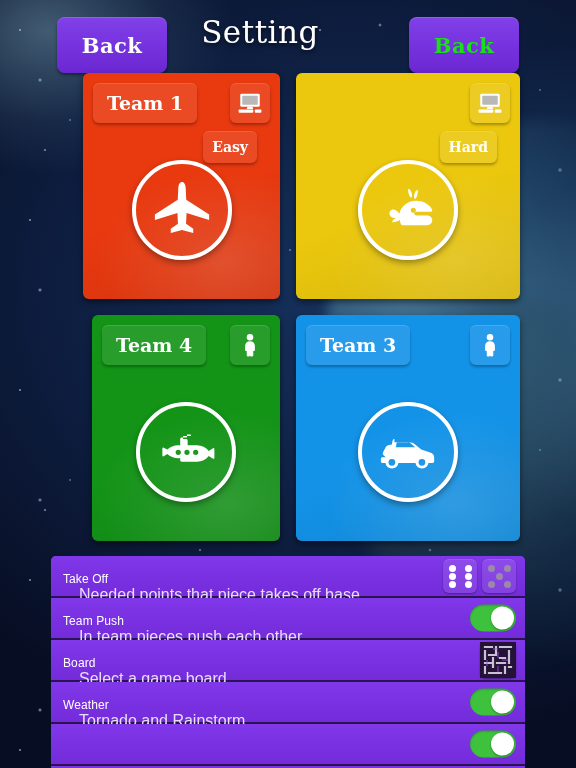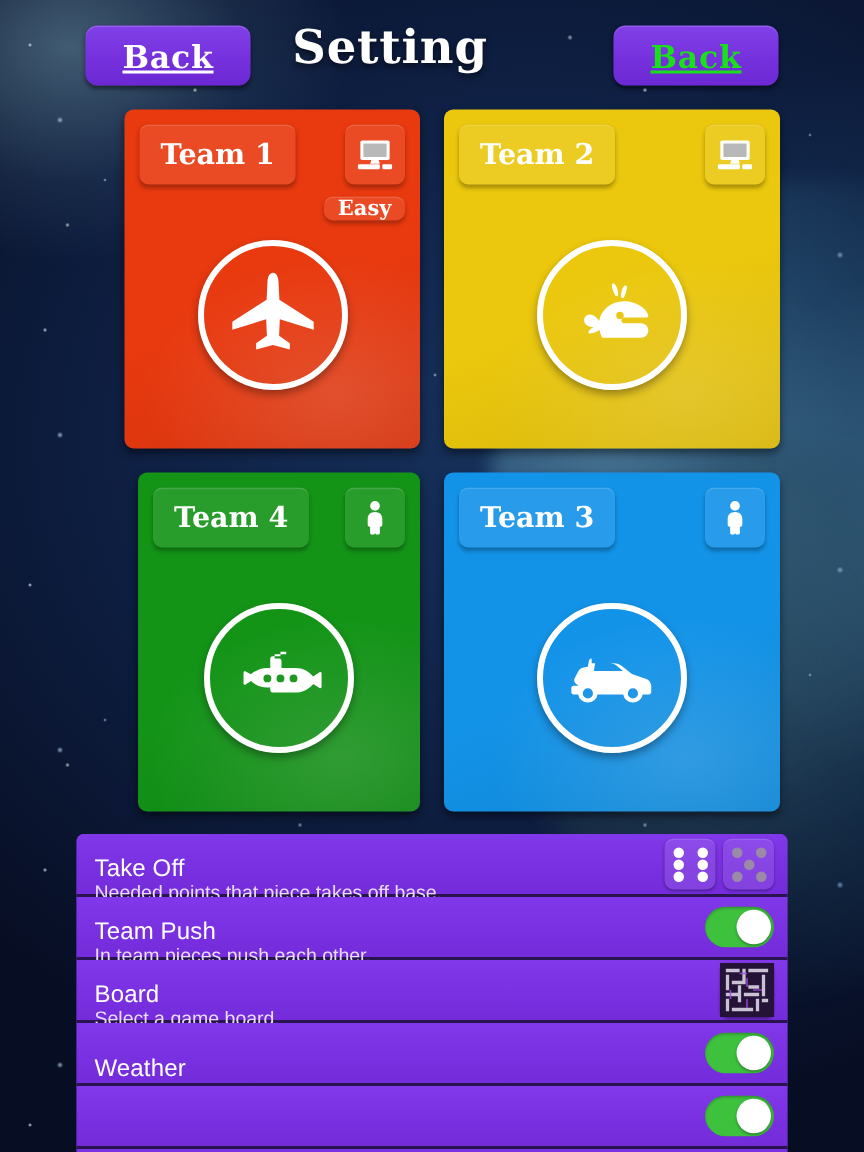--- a/index.html
+++ b/index.html
@@ -73,39 +73,38 @@
     opacity: 0.75;
   }
 
   
   #header {
     position: absolute; left: 0; top: 0;
     width: 576px; height: 68px;
   }
   .navbtn {
     position: absolute; top: 17px;
-    width: 110px; height: 40px;
+    width: 110px; height: 56px;
     border: none; border-radius: 8px;
     background: linear-gradient(180deg, #8140e8 0%, #7531dd 55%, #6b28d2 100%);
     box-shadow: 0 2px 3px rgba(0,0,0,0.45), inset 0 1px 0 rgba(255,255,255,0.16);
     cursor: pointer;
     font-family: "DejaVu Serif", serif;
     font-weight: bold;
     font-size: 21px;
     letter-spacing: 0.5px;
-    text-decoration: underline;
   }
   #back-button  { left: 57px;  color: #ffffff; }
   #start-button { left: 409px; color: #19e019; }
 
   #page-title {
     position: absolute; left: 0; top: 14px;
     width: 520px; text-align: center;
     font-family: "DejaVu Serif", serif;
-    font-weight: bold;
+    font-weight: normal;
     font-size: 31px;
     color: #ffffff;
     text-shadow: 0 2px 4px rgba(0,0,0,0.6);
     letter-spacing: 0.5px;
   }
 
   
   #team-grid {
     position: absolute;
     left: 56px; top: 73px;
@@ -147,22 +146,22 @@
     position: absolute; right: 10px; top: 10px;
     width: 40px; height: 40px;
     display: flex; align-items: center; justify-content: center;
     border-radius: 6px;
     background: rgba(255,255,255,0.09);
     box-shadow: 0 2px 3px rgba(0,0,0,0.30), inset 0 1px 0 rgba(255,255,255,0.14);
     z-index: 3;
     cursor: pointer;
   }
   .difficulty {
-    position: absolute; right: 10px; top: 58px;
-    min-width: 52px; height: 16px;
+    position: absolute; right: 23px; top: 58px;
+    min-width: 52px; height: 32px;
     padding: 2px 9px;
     display: flex; align-items: center; justify-content: center;
     border-radius: 6px;
     background: rgba(255,255,255,0.09);
     box-shadow: 0 2px 3px rgba(0,0,0,0.30), inset 0 1px 0 rgba(255,255,255,0.14);
     color: #ffffff;
     font-family: "DejaVu Serif", serif;
     font-weight: bold;
     font-size: 14px;
     z-index: 3;
@@ -196,30 +195,31 @@
     position: relative;
     height: 42px;
     padding: 4px 10px 0 12px;
     background: linear-gradient(180deg, #8138ea 0%, #7a31e1 50%, #742cdb 100%);
     border-bottom: 2px solid #2a1450;
     display: flex; flex-direction: column; justify-content: center;
     cursor: pointer;
   }
   .setting-title {
     color: #ffffff;
-    font-size: 16px;
+    font-size: 12px;
     line-height: 17px;
     letter-spacing: 0.1px;
     margin-top: 16px;
   }
   .setting-desc {
     color: #f0e6ff;
-    font-size: 13px;
+    font-size: 16px;
     line-height: 13px;
     opacity: 0.95;
+    margin-left: 16px;
   }
   .row-control {
     position: absolute;
     right: 9px; top: 50%;
     transform: translateY(-50%);
     display: flex; align-items: center; gap: 5px;
   }
   .dice {
     width: 34px; height: 34px;
     border-radius: 6px;
@@ -289,30 +289,30 @@
           </svg>
         </div>
         <div class="difficulty">Easy</div>
         <div class="vehicle-circle">
           <svg viewBox="0 0 64 64">
             <path d="M32 3c-2.3 0-3.6 2.6-3.8 6.2l-.6 12.3L4 36.6v5.6l23.3-7.2.5 11.3-7.4 5.1v4.3l11.6-3 11.6 3v-4.3l-7.4-5.1.5-11.3L60 42.2v-5.6L36.4 21.5l-.6-12.3C35.6 5.6 34.3 3 32 3z"></path>
           </svg>
         </div>
       </div>
       <div class="team-card" style="background: linear-gradient(160deg, rgb(235, 199, 13) 0%, rgb(235, 199, 13) 55%, rgb(216, 183, 12) 100%);">
-        <div class="team-name">Team 2</div>
         <div class="player-type">
           <svg viewBox="0 0 64 64">
             <rect x="8" y="9" width="48" height="32" rx="3"></rect>
             <rect x="13" y="14" width="38" height="22" rx="1.5" fill="#000" fill-opacity="0.28"></rect>
             <path d="M26 41h12l2 6H24z"></path>
             <rect x="4" y="48" width="36" height="8" rx="2"></rect>
             <rect x="44" y="48" width="16" height="8" rx="2"></rect>
           </svg>
         </div>
+        <div class="difficulty">Hard</div>
         <div class="vehicle-circle">
           <svg viewBox="0 0 64 64">
             <path d="M33.5 10.5c-.8-.4-1.7.2-1.6 1.1.3 2.5 1.1 4.9 2.4 7 .5.8 1.8.5 1.9-.5.2-2.9-.9-6-2.7-7.6zM40.5 11.8c-1.7 1.8-2.6 4.9-2.2 7.7.1 1 1.4 1.2 1.9.4 1.2-2.1 1.9-4.6 2.1-7.1.1-.9-.9-1.5-1.8-1zM40 22.5c-8.4 0-15.3 5.8-16.9 13.4-1-1.4-2.2-2.8-3.7-3.6-1.4-.8-3.1-1-4.5-.3-1.6.8-2.4 2.7-2 4.4.4 1.8 1.9 3 3.5 3.5.9.3 1.9.4 2.8.3-1.3.9-2.6 1.9-3.4 3.3-.3.5.1 1.2.7 1.2 2.6-.1 5-.9 7-2.3.2 1.9.8 3.7 1.8 5.3H52c2.8 0 5-2.2 5-5s-2.2-5-5-5H40.5c-1.1 0-2-.9-2-2s.9-2 2-2H56c.6 0 1-.5 1-1.1C56.3 27.8 49 22.5 40 22.5zm-2.5 7.2a2.6 2.6 0 1 1 0 5.2 2.6 2.6 0 0 1 0-5.2z"></path>
           </svg>
         </div>
       </div>
       <div class="team-card" style="background: linear-gradient(160deg, rgb(19, 148, 23) 0%, rgb(19, 148, 23) 55%, rgb(17, 136, 21) 100%); margin-left: 36px;">
         <div class="team-name">Team 4</div>
         <div class="player-type">
           <svg viewBox="0 0 64 64">
@@ -392,20 +392,21 @@
               </g>
               <g stroke="#a14ae0" stroke-width="1.1" fill="none" opacity="0.85">
                 <path d="M13 7h5M18 10v6M22 18h6M7 18v6M18 24v6"></path>
               </g>
             </svg>
           </div>
         </div>
       </div>
       <div class="setting-row">
         <div class="setting-title">Weather</div>
+        <div class="setting-desc">Tornado and Rainstorm.</div>
         <div class="row-control">
           <div class="toggle">
             <span class="knob"></span>
           </div>
         </div>
       </div>
       <div class="setting-row">
         <div class="row-control">
           <div class="toggle">
             <span class="knob"></span>

